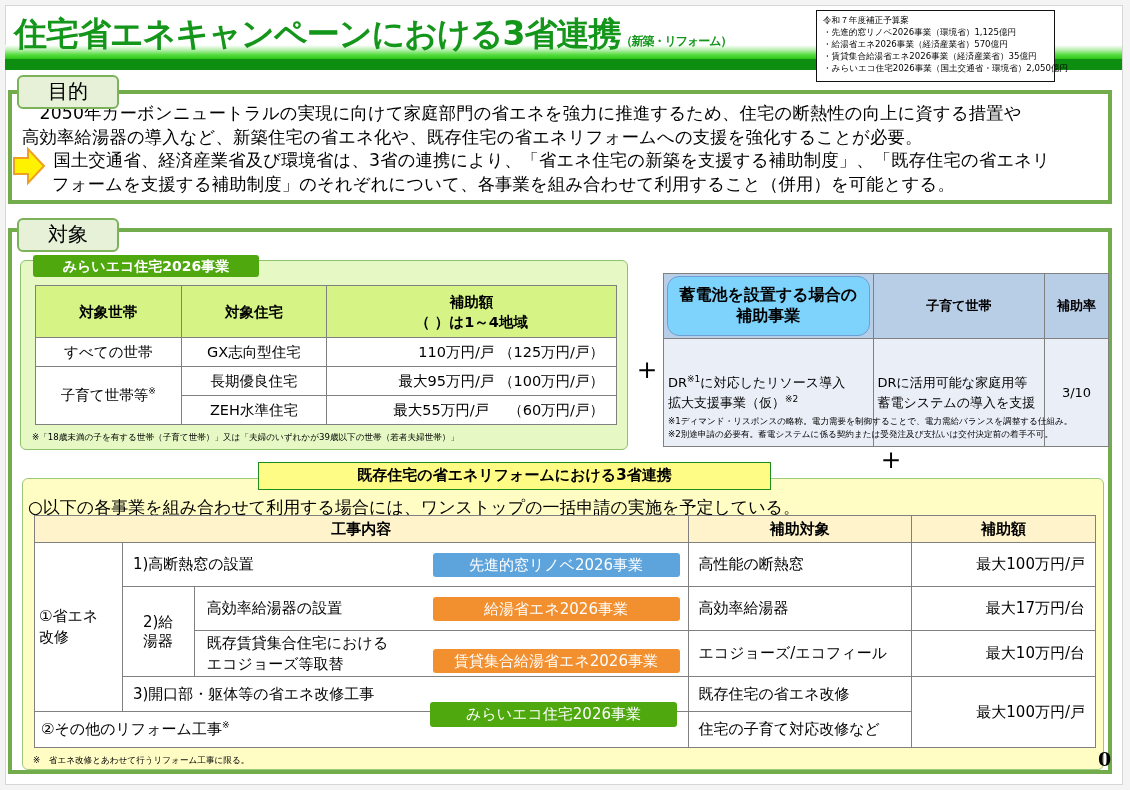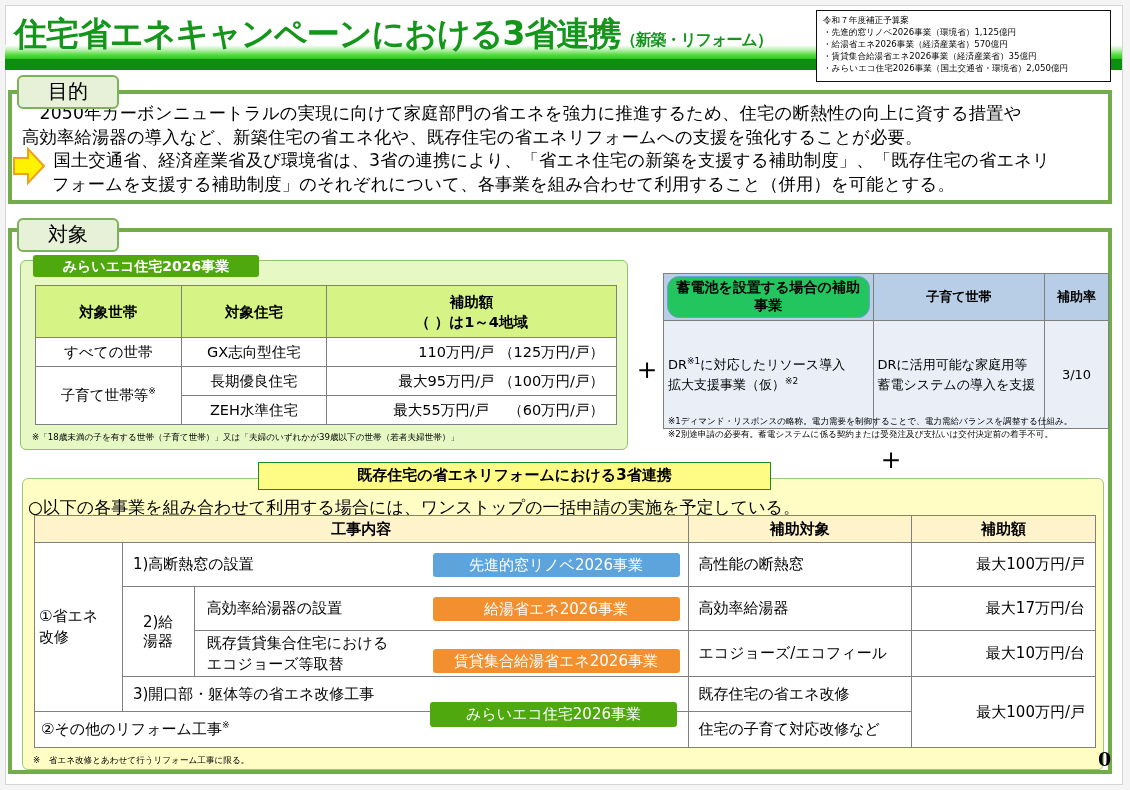--- a/index.html
+++ b/index.html
@@ -6,23 +6,23 @@
   html, body { width: 1130px; height: 790px; background: #f4f4f4; overflow: hidden; }
   body { font-family: "DejaVu Sans", "Liberation Sans", sans-serif; color: #000; position: relative; }
 
   .slide { position: absolute; left: 5px; top: 5px; width: 1118px; height: 780px; background: #fff; border: 1px solid #d6d6d6; }
 
   
   .title-band { position: absolute; left: 0; top: 45px; width: 1117px; height: 14px;
     background: linear-gradient(to bottom, #ffffff 0%, #b9efb0 35%, #55dd3e 70%, #2bc51a 100%); }
   .title-bar { position: absolute; left: 0; top: 59px; width: 1117px; height: 11px; background: #0e8e10; }
   .title { position: absolute; left: 14px; top: 12px; font-size: 33px; font-weight: bold; color: #14961a; white-space: nowrap; letter-spacing: -1px; z-index: 2; }
-  .title .sub { font-size: 16px; letter-spacing: -1px; }
-
-  .budget { position: absolute; left: 816px; top: 10px; width: 295px; height: 72px; background: #fff; border: 1.5px solid #111; padding: 3px 6px; font-size: 8.6px; line-height: 12px; z-index: 3; }
+  .title .sub { font-size: 12px; letter-spacing: -1px; }
+
+  .budget { position: absolute; left: 816px; top: 10px; width: 239px; height: 72px; background: #fff; border: 1.5px solid #111; padding: 3px 6px; font-size: 8.6px; line-height: 12px; z-index: 3; }
   .budget .row { display: flex; white-space: nowrap; }
 
   
   .section { position: absolute; border: 4px solid #72ac4c; }
   .sec-purpose { left: 8px; top: 90px; width: 1104px; height: 114px; }
   .sec-target { left: 8px; top: 228px; width: 1104px; height: 546px; }
   .sec-tab { position: absolute; height: 34px; width: 102px; background: #e6f1d8; border: 2.5px solid #7bb25a; border-radius: 6px; font-size: 20px; text-align: center; line-height: 29px; z-index: 4; }
   .tab-purpose { left: 17px; top: 75px; }
   .tab-target { left: 17px; top: 218px; }
 
@@ -41,21 +41,21 @@
   .mirai-table td.amt { text-align: right; padding-right: 12px; white-space: pre; }
   .mirai-note { position: absolute; left: 32px; top: 432px; font-size: 8.6px; white-space: nowrap; }
 
   .plus { position: absolute; font-size: 30px; font-weight: 300; line-height: 30px; }
 
   
   .batt-table { position: absolute; left: 663px; top: 273px; width: 446px; font-size: 13px; }
   .batt-table th, .batt-table td { border: 1px solid #808080; }
   .batt-table th { background: #b8cde6; height: 30px; font-weight: bold; text-align: center; }
   .batt-table td { background: #e9eef7; height: 108px; line-height: 20px; }
-  .batt-pill { display: inline-block; border: 1px solid #6f9ed4; background: #22c55e; border-radius: 12px; padding: 2px 7px; font-weight: bold; font-size: 14px; }
+  .batt-pill { display: inline-block; border: 1px solid #6f9ed4; background: #7dd3fc; border-radius: 12px; padding: 8px 7px; font-weight: bold; font-size: 16px; }
   .batt-note { position: absolute; left: 668px; top: 415px; font-size: 8.6px; line-height: 13px; white-space: nowrap; }
   sup { font-size: 9px; vertical-align: super; line-height: 0; }
 
   
   .reform-box { position: absolute; left: 22px; top: 478px; width: 1082px; height: 292px; background: #fffdc4; border: 1.5px solid #9cc97a; border-radius: 6px; }
   .reform-label { position: absolute; left: 258px; top: 462px; width: 513px; height: 28px; background: #fffc86; border: 1.5px solid #1d8e1d; font-size: 15px; font-weight: bold; text-align: center; line-height: 25px; z-index: 2; }
   .reform-intro { position: absolute; left: 28px; top: 496px; font-size: 17px; white-space: nowrap; }
   .reform-table { position: absolute; left: 34px; top: 515px; width: 1062px; font-size: 15px; }
   .reform-table th, .reform-table td { border: 1px solid #808080; }
   .reform-table th { background: #fff3cc; height: 27px; font-weight: bold; text-align: center; }

